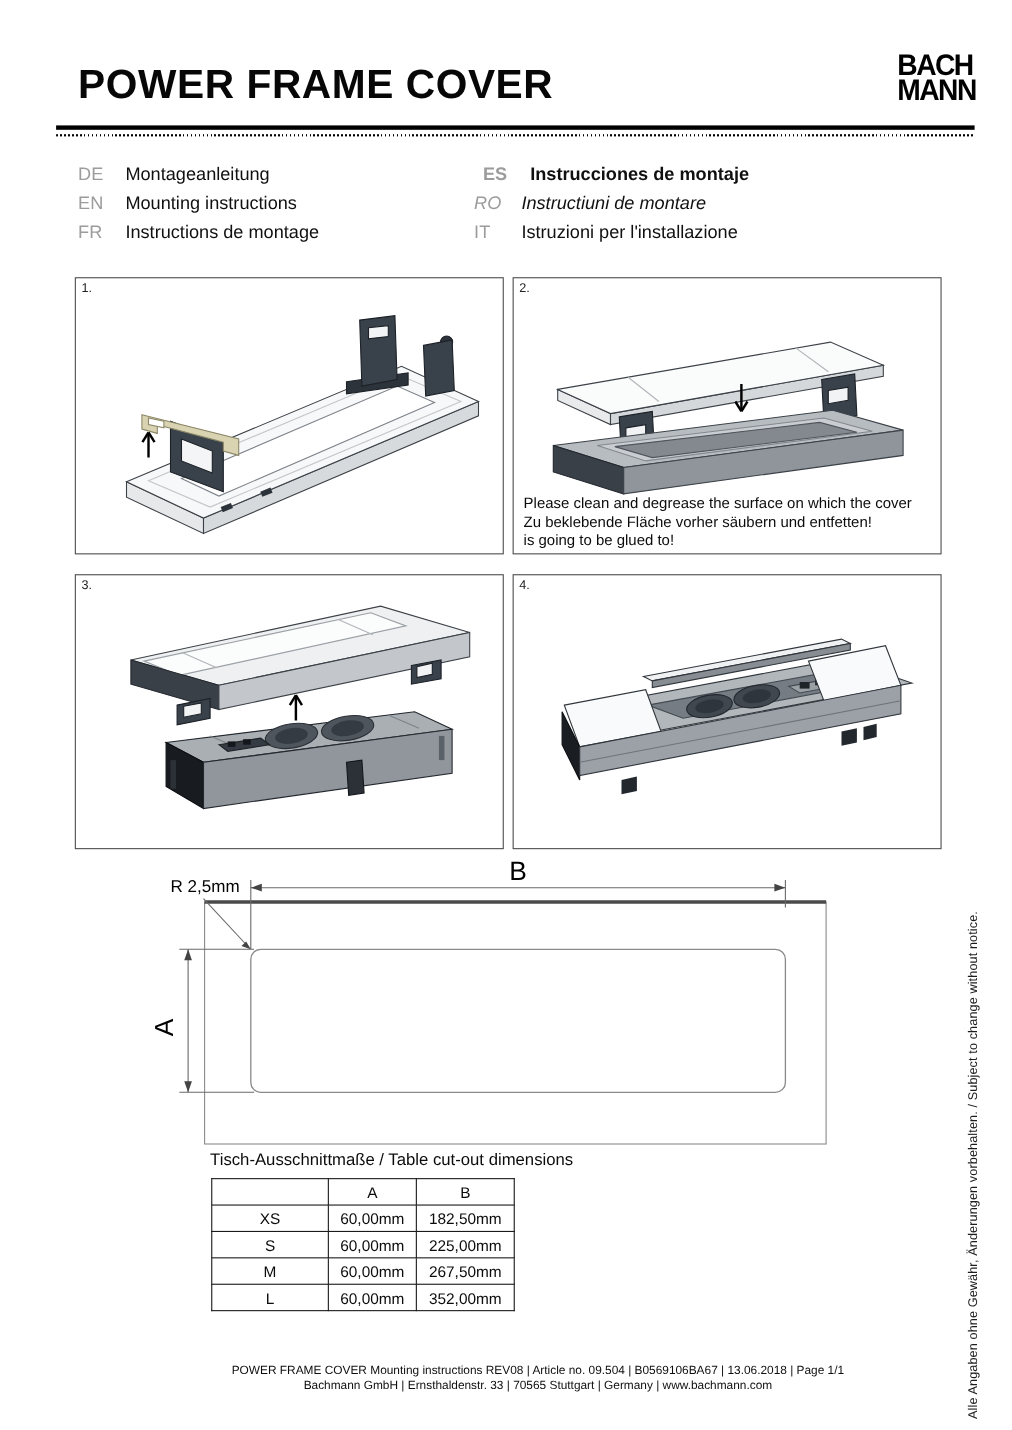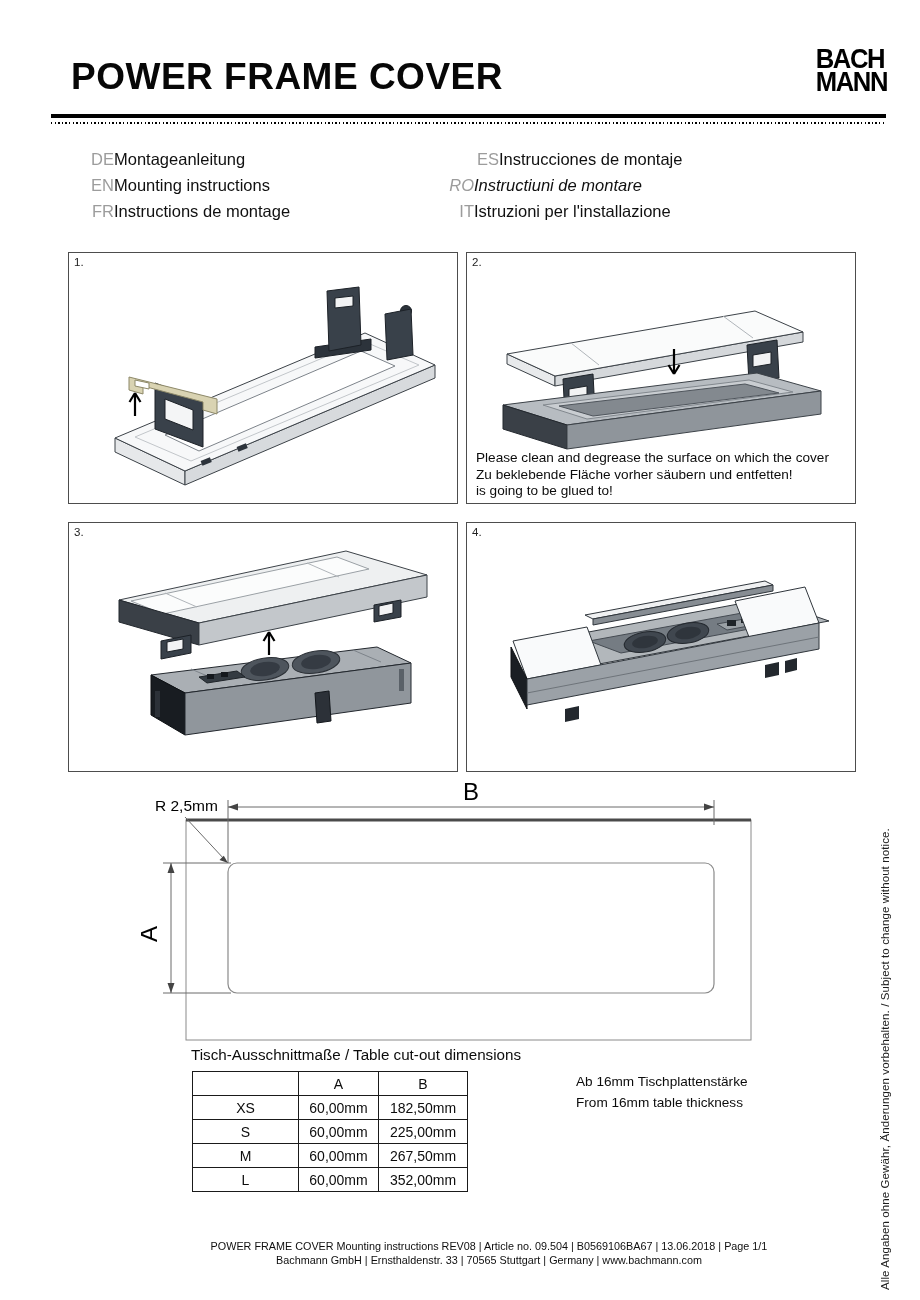--- a/index.html
+++ b/index.html
@@ -12,21 +12,21 @@
   
   .title { left:60px; top:56px; font-size:37px; font-weight:700; letter-spacing:0.5px; color:#070707; }
   .logo { right:44px; top:48px; text-align:left; font-weight:700; font-size:27px; line-height:0.85;
           letter-spacing:-1.5px; color:#000; transform:scaleX(0.95); transform-origin:right top; }
   .rule-thick { left:40px; width:835px; top:114px; height:4px; background:#000; }
   .rule-dotted { left:40px; width:835px; top:122px; height:2px;
                  background:repeating-linear-gradient(90deg,#000 0 1.5px, transparent 1.5px 3.6px); }
 
   
   .lang-row { font-size:16.5px; color:#101010; white-space:nowrap; }
-  .lang-code { display:inline-block; width:43px; color:#9c9c9c;text-align:right; }
+  .lang-code { display:inline-block; width:43px; color:#9c9c9c; }
 
   
   .stepbox { border:1px solid #4d4d4d; background:#fff; }
   .stepnum { position:absolute; left:5px; top:3px; font-size:11.5px; color:#222; }
   .stepbox svg { position:absolute; left:0; top:0; }
   .step2-note { position:absolute; left:9px; top:197px; font-size:13.6px; line-height:16.5px; color:#0c0c0c; }
 
   
   svg text { font-family:"Liberation Sans", sans-serif; fill:#000; }
 
@@ -59,21 +59,21 @@
 
   <div class="abs lang-row" style="left:60px; top:150px;">
     <span class="lang-code">DE</span><span>Montageanleitung</span>
   </div>
   <div class="abs lang-row" style="left:60px; top:176px;">
     <span class="lang-code">EN</span><span>Mounting instructions</span>
   </div>
   <div class="abs lang-row" style="left:60px; top:202px;">
     <span class="lang-code">FR</span><span>Instructions de montage</span>
   </div>
-  <div class="abs lang-row" style="left:445px; top:150px;">
+  <div class="abs lang-row" style="left:428px; top:150px;font-weight:bold;">
     <span class="lang-code">ES</span><span>Instrucciones de montaje</span>
   </div>
   <div class="abs lang-row" style="left:420px; top:176px;font-style:italic;">
     <span class="lang-code">RO</span><span>Instructiuni de montare</span>
   </div>
   <div class="abs lang-row" style="left:420px; top:202px;">
     <span class="lang-code">IT</span><span>Istruzioni per l'installazione</span>
   </div>
 
   <div class="abs stepbox" style="left:57px; top:252px; width:390px; height:252px;">
@@ -273,24 +273,20 @@
       <td>267,50mm</td>
     </tr>
     <tr>
       <td>L</td>
       <td>60,00mm</td>
       <td>352,00mm</td>
     </tr>
   </tbody>
     </table>
 
-  <div class="abs thick-note">
-    <div>Ab 16mm Tischplattenstärke</div>
-    <div>From 16mm table thickness</div>
-  </div>
 
   <div class="abs side-note">Alle Angaben ohne Gewähr, Änderungen vorbehalten. / Subject to change without notice.</div>
 
   <div class="abs footer">
     <div>POWER FRAME COVER Mounting instructions REV08 | Article no. 09.504 | B0569106BA67 | 13.06.2018 | Page 1/1</div>
     <div>Bachmann GmbH | Ernsthaldenstr. 33 | 70565 Stuttgart | Germany | www.bachmann.com</div>
   </div>
 
 </div>
 

